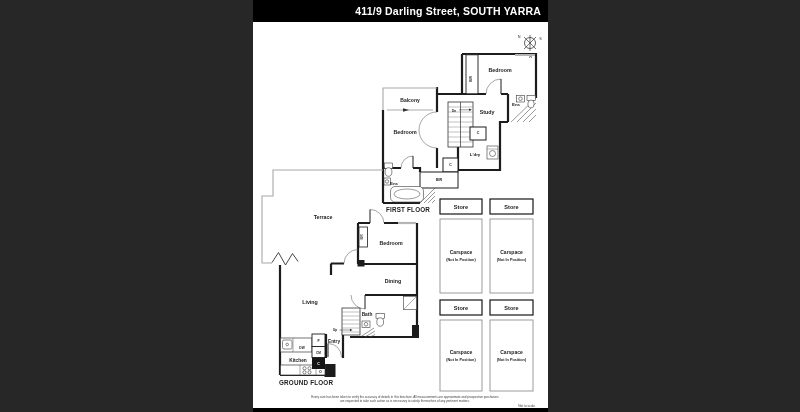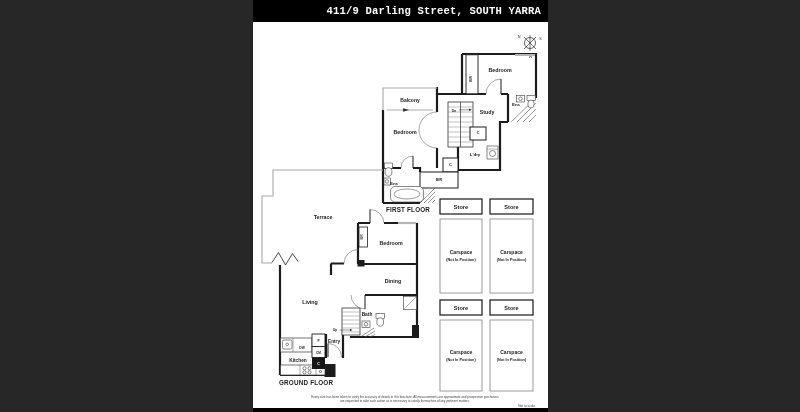--- a/index.html
+++ b/index.html
@@ -1,21 +1,21 @@
 <!DOCTYPE html>
 <html><head>
 <meta charset="utf-8">
 <style>
   html,body{margin:0;padding:0;background:#272727;}
   .stage{position:relative;width:800px;height:412px;background:#272727;overflow:hidden;
          font-family:"Liberation Sans",sans-serif;}
   .panel{position:absolute;left:253px;top:0;width:295px;height:412px;background:#ffffff;}
   .header-bar{height:22px;background:#000;color:#fff;text-align:right;line-height:22px;
               padding-right:7px;font-size:10.5px;font-weight:bold;letter-spacing:.2px;
-              font-family:Liberation Mono, monospace;}
+              font-family:Liberation Sans, sans-serif;}
   svg{display:block;}
   svg text{font-family:"Liberation Sans",sans-serif;fill:#1a1a1a;}
   .room{font-size:5.3px;font-weight:600;text-anchor:middle;}
   .room-sm{font-size:4.4px;font-weight:600;text-anchor:middle;}
   .tiny{font-size:3.6px;font-weight:600;text-anchor:middle;}
   .tiny2{font-size:3.2px;font-weight:600;text-anchor:middle;}
   .floor-title{font-size:6.3px;font-weight:700;text-anchor:middle;letter-spacing:.2px;}
   .store-lbl{font-size:5.6px;font-weight:700;text-anchor:middle;}
   .car-lbl{font-size:5px;font-weight:700;text-anchor:middle;}
   .car-note{font-size:3.8px;font-weight:600;text-anchor:middle;}

